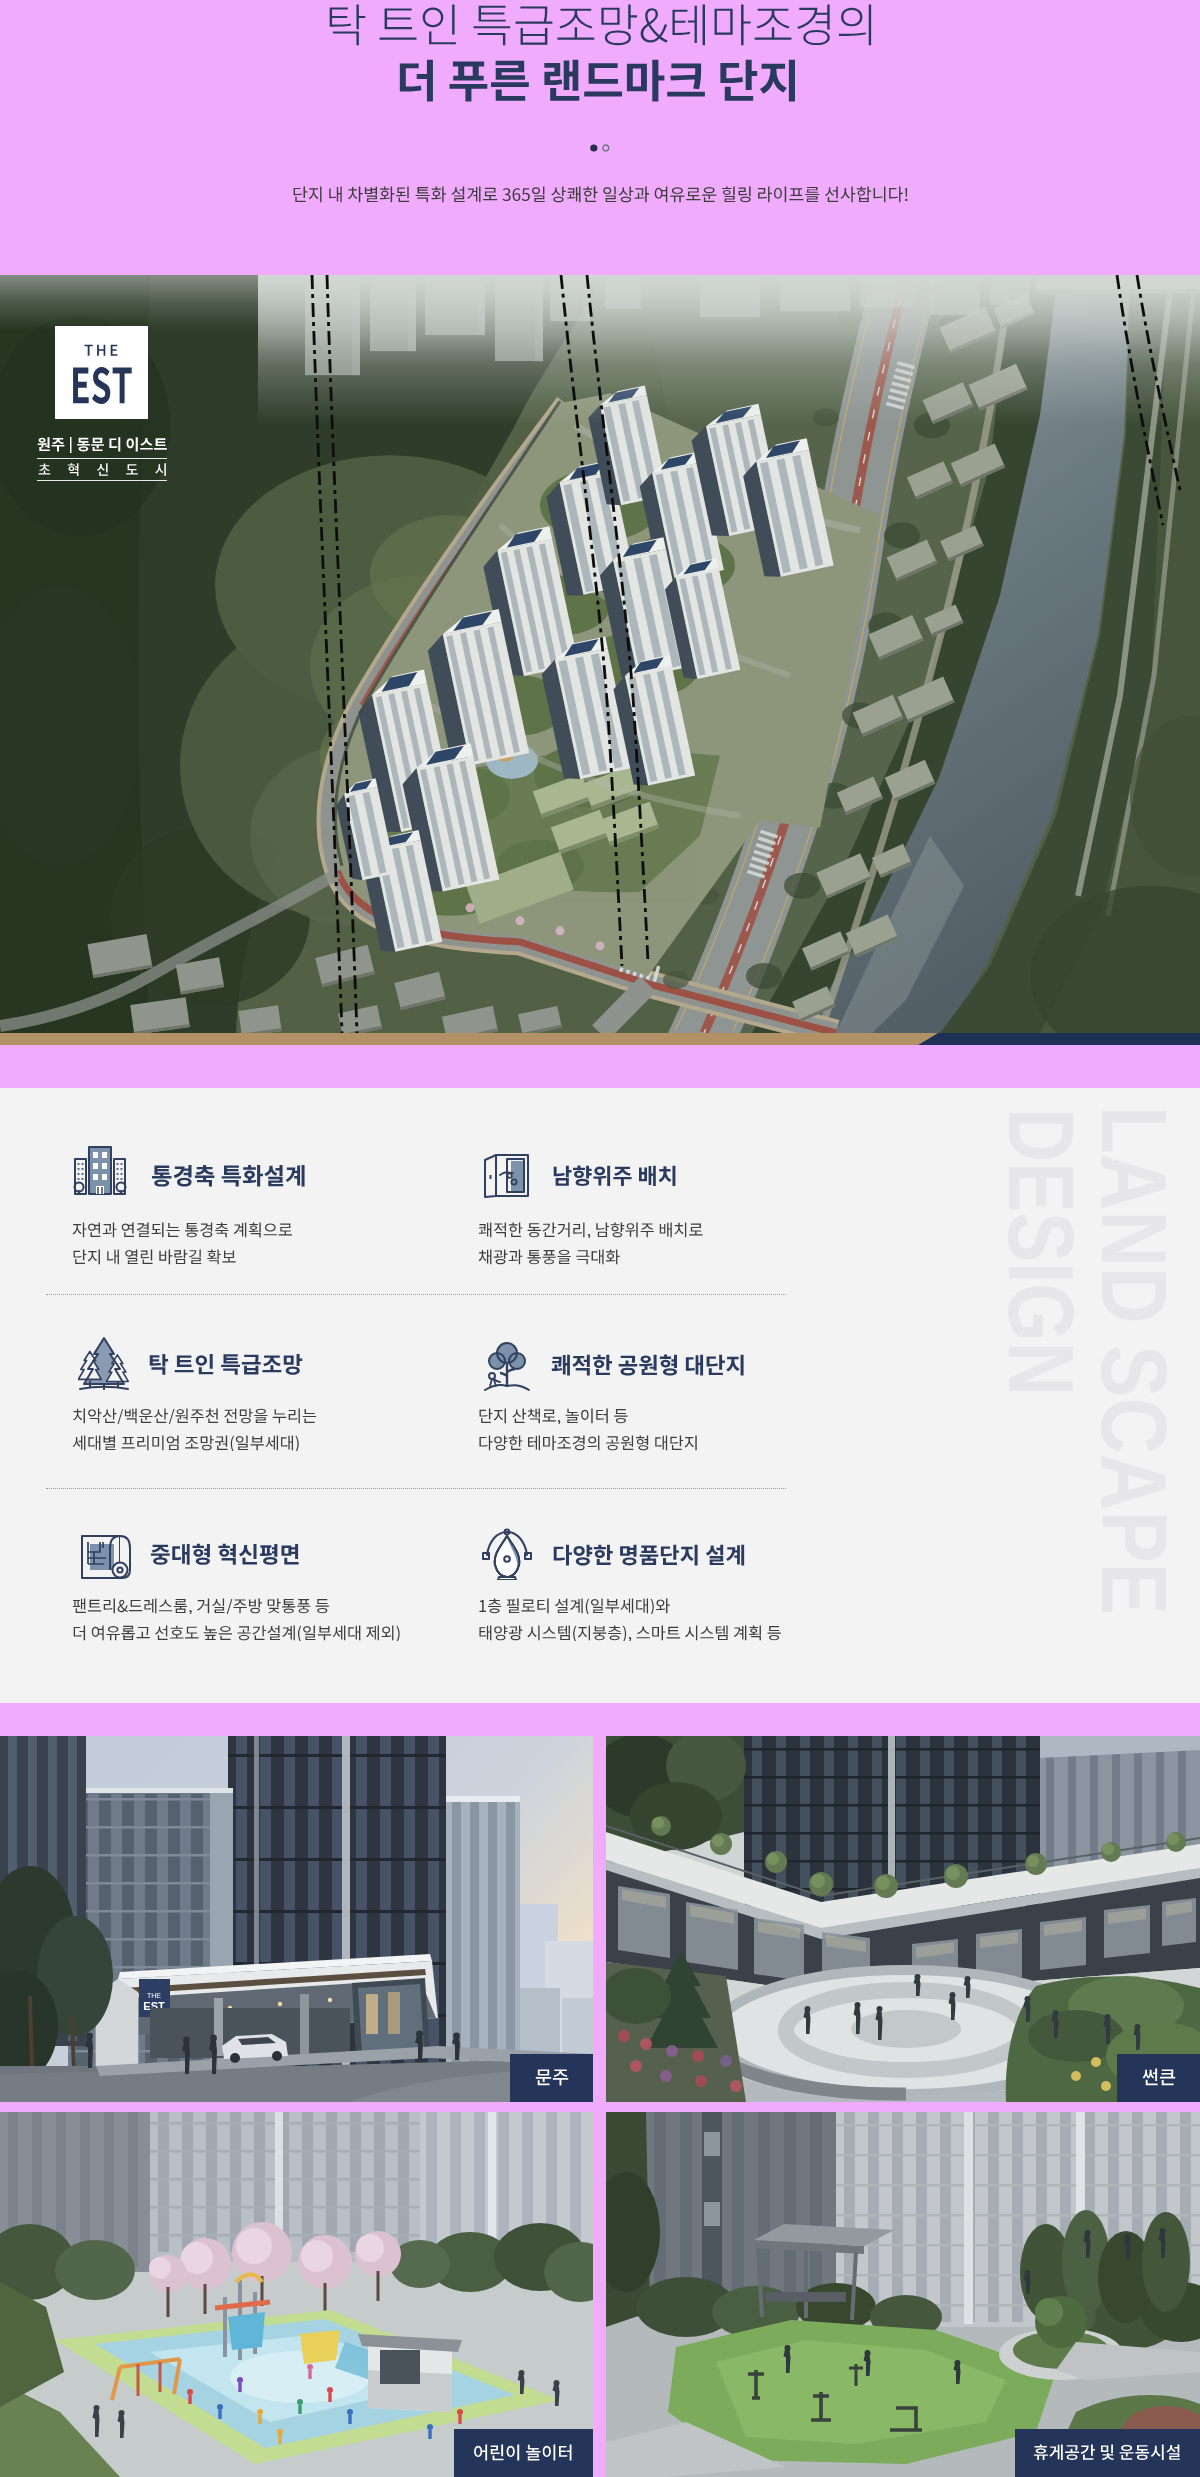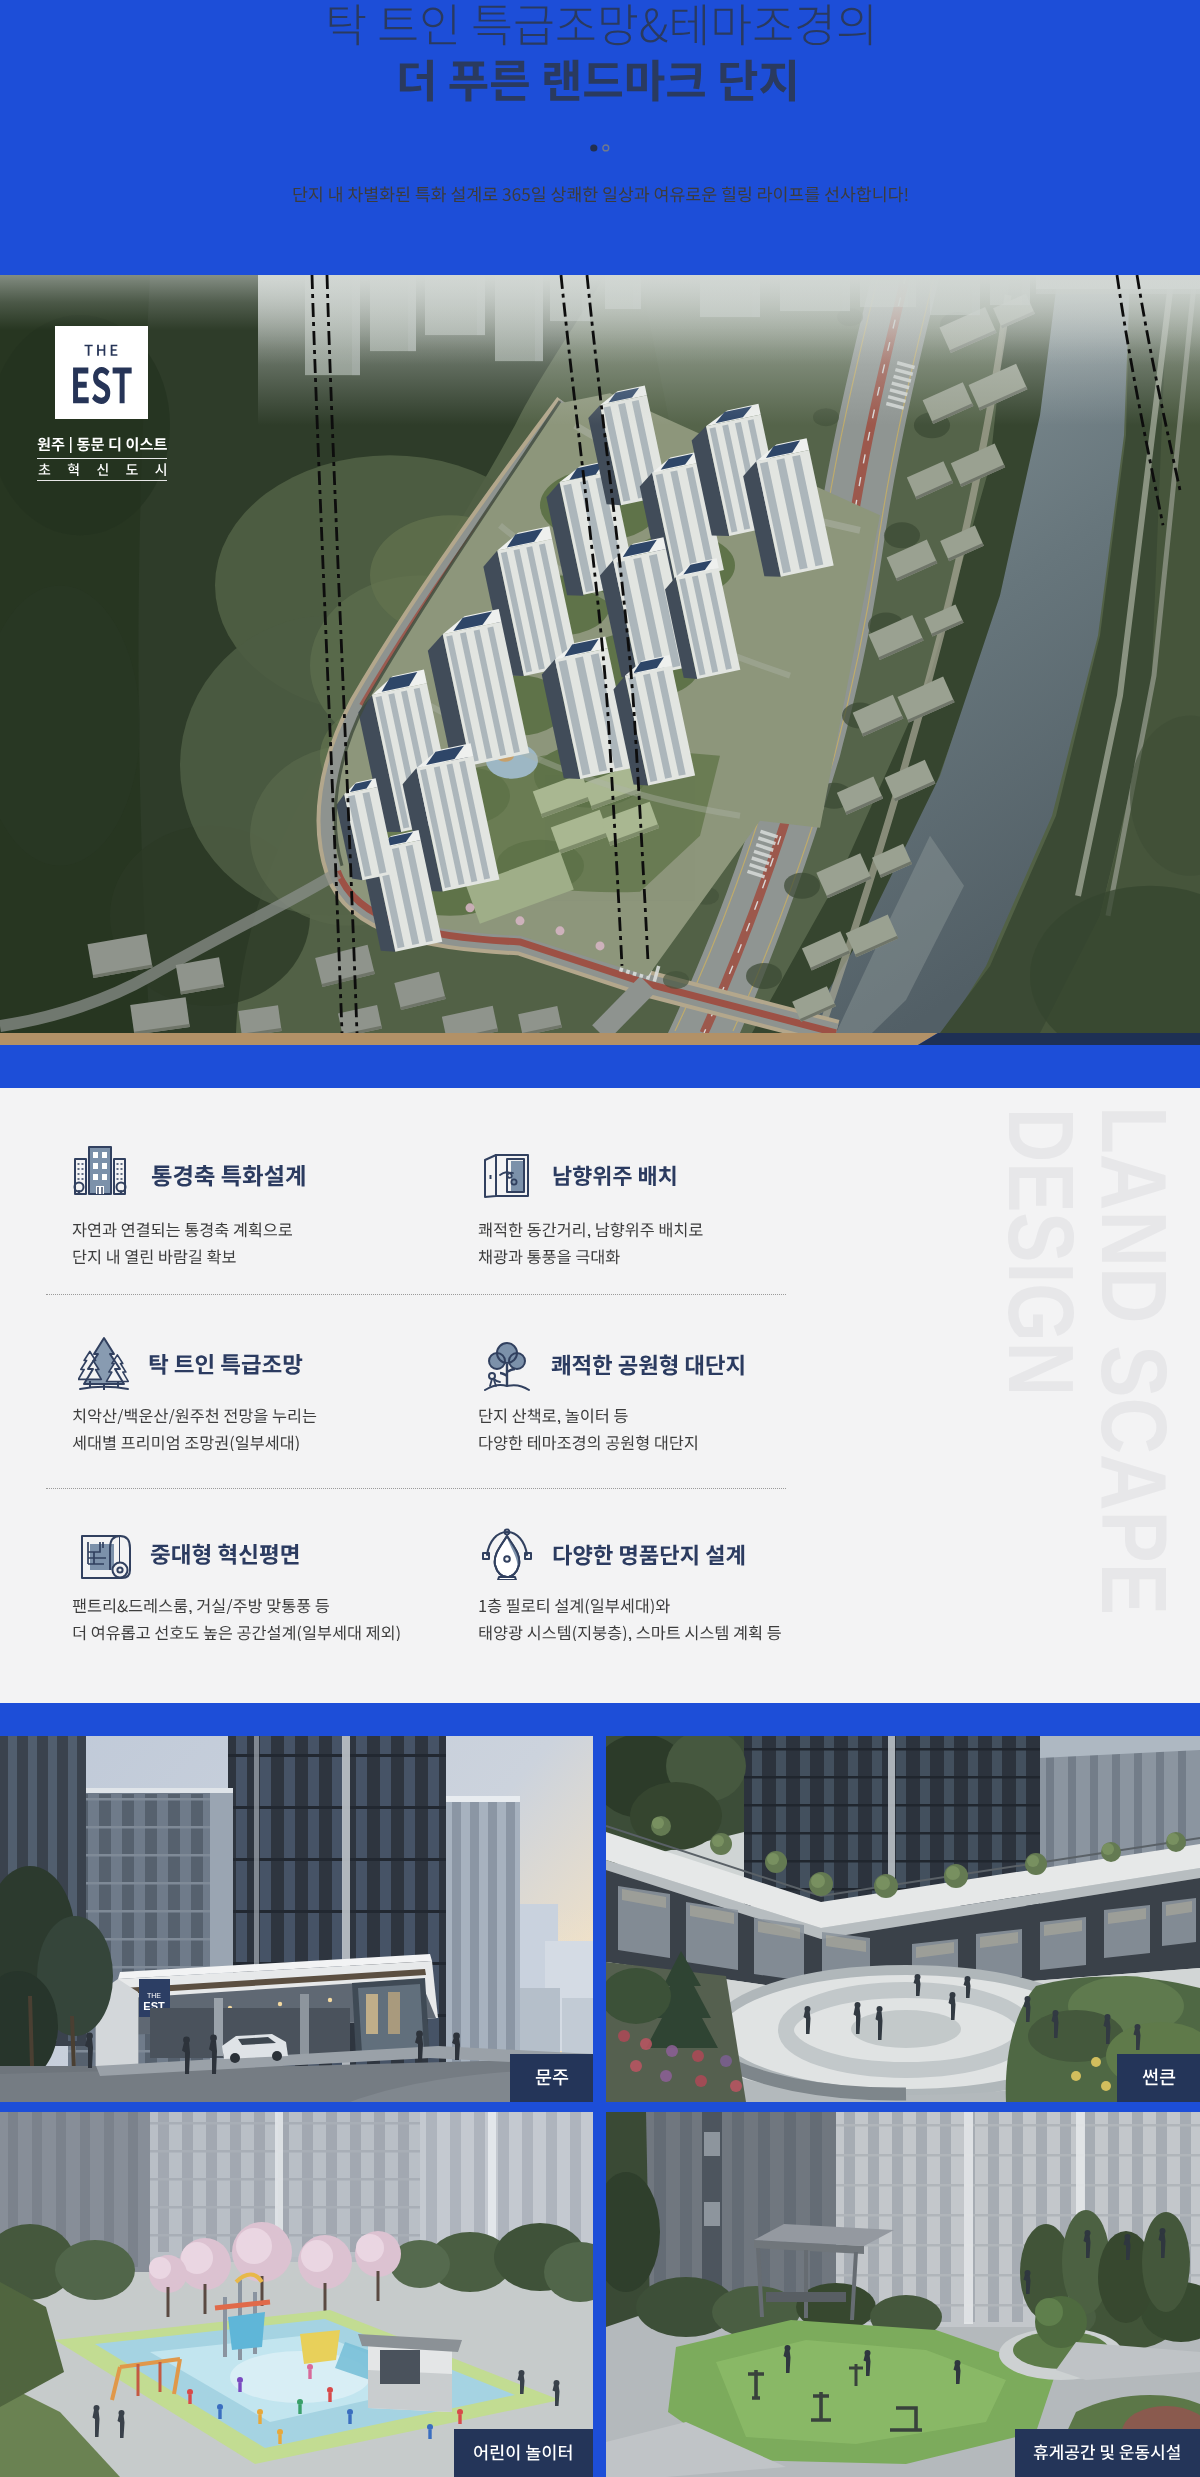--- a/index.html
+++ b/index.html
@@ -1,16 +1,16 @@
 <!DOCTYPE html>
 <html><head><meta charset="utf-8">
 <style>
 html,body{margin:0;padding:0;background:#fff;}
 body{font-family:"Liberation Sans", sans-serif;width:1200px;}
-#page{position:relative;width:1200px;height:2477px;overflow:hidden;background:#1d4ed8;}
+#page{position:relative;width:1200px;height:2477px;overflow:hidden;background:#f0abfc;}
 .abs{position:absolute;}
 </style></head><body>
 <div id="page">
 
 <svg style="position:absolute;left:325.0px;top:-0.5px" width="555.0" height="50.2" viewBox="0 0 555.0 50.2">
       <path transform="translate(0,42.0)" fill="#2a3a5f" d="M4.6 -17.4H7.5Q11.7 -17.4 14.8 -17.4Q17.9 -17.5 20.5 -17.8Q23.1 -18 25.8 -18.5L26.1 -16.5Q23.3 -16 20.6 -15.7Q18 -15.5 14.9 -15.4Q11.7 -15.3 7.5 -15.3H4.6ZM4.6 -34.6H22.8V-32.5H7V-16.4H4.6ZM6.2 -26.1H22.2V-24.1H6.2ZM31.4 -37.4H33.8V-12.8H31.4ZM33.1 -26.1H40.2V-24H33.1ZM7.8 -10.5H33.8V3.3H31.4V-8.5H7.8Z M59.5 -14.9H87V-12.8H59.5ZM54.6 -4.4H91.4V-2.3H54.6ZM59.5 -33.6H86.6V-31.5H62V-14.2H59.5ZM61.2 -24.5H85.7V-22.4H61.2Z M127.1 -37.4H129.5V-7.4H127.1ZM104 0.2H130.9V2.2H104ZM104 -10.5H106.4V0.7H104ZM107.9 -34.4Q110.9 -34.4 113.2 -33.2Q115.6 -31.9 116.9 -29.7Q118.3 -27.5 118.3 -24.6Q118.3 -21.7 116.9 -19.5Q115.6 -17.2 113.2 -16Q110.9 -14.7 107.9 -14.7Q105 -14.7 102.6 -16Q100.3 -17.2 99 -19.5Q97.6 -21.7 97.6 -24.6Q97.6 -27.5 99 -29.7Q100.3 -31.9 102.6 -33.2Q105 -34.4 107.9 -34.4ZM107.9 -32.3Q105.7 -32.3 103.9 -31.3Q102.1 -30.3 101 -28.5Q100 -26.8 100 -24.6Q100 -22.4 101 -20.6Q102.1 -18.9 103.9 -17.9Q105.7 -16.9 107.9 -16.9Q110.2 -16.9 112 -17.9Q113.9 -18.9 114.9 -20.6Q115.9 -22.4 115.9 -24.6Q115.9 -26.8 114.9 -28.5Q113.9 -30.3 112 -31.3Q110.2 -32.3 107.9 -32.3Z M148.5 -15.7H185.2V-13.7H148.5ZM152.6 -9H180.3V3.3H177.9V-6.9H152.6ZM153.6 -22.3H180.7V-20.4H153.6ZM153.6 -36.2H180.5V-34.2H156V-21.5H153.6ZM155.2 -29.4H179.4V-27.5H155.2Z M195.5 -14.1H197.9V-8.1H219.9V-14.1H222.4V2.7H195.5ZM197.9 -6V0.6H219.9V-6ZM195.3 -35.4H221.7V-33.4H195.3ZM190.5 -20.4H227.4V-18.3H190.5ZM219.9 -35.4H222.3V-32.6Q222.3 -30.2 222.1 -27Q222 -23.9 220.9 -19.6L218.6 -19.8Q219.6 -24 219.8 -27.1Q219.9 -30.2 219.9 -32.6Z M232.4 -4.4H269.3V-2.3H232.4ZM249.7 -14.7H252.1V-3.5H249.7ZM249.6 -32.4H251.7V-29.2Q251.7 -26.8 250.7 -24.6Q249.6 -22.4 247.9 -20.6Q246.2 -18.7 244 -17.3Q241.9 -15.9 239.7 -14.9Q237.5 -14 235.5 -13.5L234.4 -15.5Q236.1 -15.8 238.2 -16.7Q240.2 -17.5 242.2 -18.8Q244.3 -20.1 245.9 -21.7Q247.6 -23.3 248.6 -25.2Q249.6 -27.1 249.6 -29.2ZM250 -32.4H252.1V-29.2Q252.1 -27.1 253.1 -25.2Q254.1 -23.4 255.8 -21.7Q257.5 -20.1 259.5 -18.8Q261.5 -17.6 263.6 -16.7Q265.7 -15.9 267.4 -15.6L266.3 -13.6Q264.3 -14.1 262.1 -15Q259.8 -16 257.7 -17.4Q255.6 -18.8 253.8 -20.6Q252.1 -22.4 251.1 -24.6Q250 -26.8 250 -29.2ZM235.5 -33.3H266.2V-31.2H235.5Z M276.4 -34.2H294.6V-17.2H276.4ZM292.3 -32.2H278.7V-19.2H292.3ZM303.2 -37.4H305.7V-13.1H303.2ZM305 -26.7H312V-24.6H305ZM292.9 -11.5Q297 -11.5 299.9 -10.7Q302.9 -9.8 304.5 -8.2Q306 -6.5 306 -4.2Q306 -1.9 304.5 -0.2Q302.9 1.4 299.9 2.3Q297 3.2 292.9 3.2Q288.8 3.2 285.9 2.3Q282.9 1.4 281.4 -0.2Q279.8 -1.9 279.8 -4.2Q279.8 -6.5 281.4 -8.2Q282.9 -9.8 285.9 -10.7Q288.8 -11.5 292.9 -11.5ZM292.9 -9.5Q289.6 -9.5 287.2 -8.9Q284.8 -8.2 283.5 -7Q282.2 -5.8 282.2 -4.2Q282.2 -2.5 283.5 -1.3Q284.8 -0.1 287.2 0.5Q289.6 1.1 292.9 1.1Q296.2 1.1 298.6 0.5Q301 -0.1 302.3 -1.3Q303.7 -2.5 303.7 -4.2Q303.7 -5.8 302.3 -7Q301 -8.2 298.6 -8.9Q296.2 -9.5 292.9 -9.5Z M325.3 0.6Q322.6 0.6 320.4 -0.5Q318.2 -1.7 316.9 -3.7Q315.6 -5.7 315.6 -8.5Q315.6 -10.8 316.7 -12.7Q317.8 -14.5 319.5 -16Q321.2 -17.5 323.1 -18.8Q325 -20.1 326.7 -21.4Q328.5 -22.8 329.5 -24.3Q330.6 -25.7 330.6 -27.6Q330.6 -28.7 330.3 -29.6Q329.9 -30.6 329.2 -31.2Q328.4 -31.8 327.1 -31.8Q325 -31.8 323.7 -30.2Q322.5 -28.6 322.5 -26.4Q322.5 -23.9 323.6 -21.1Q324.8 -18.4 326.6 -15.6Q328.5 -12.8 330.8 -10.3Q333.1 -7.9 335.4 -6Q337.3 -4.4 339.1 -3.3Q341 -2.2 342.5 -1.7L341.7 0.6Q340 0 338 -1.1Q336 -2.3 333.8 -4.1Q331.3 -6.2 328.8 -8.9Q326.4 -11.7 324.4 -14.7Q322.5 -17.6 321.3 -20.6Q320.2 -23.7 320.2 -26.4Q320.2 -28.5 321 -30.2Q321.9 -31.9 323.5 -32.9Q325.1 -33.8 327.2 -33.8Q329.9 -33.8 331.5 -32.1Q333 -30.4 333 -27.7Q333 -25.6 331.9 -23.9Q330.8 -22.2 329.2 -20.8Q327.5 -19.3 325.6 -18Q323.7 -16.6 322.1 -15.2Q320.4 -13.8 319.3 -12.2Q318.3 -10.6 318.3 -8.6Q318.3 -6.5 319.3 -5Q320.3 -3.4 321.9 -2.5Q323.6 -1.7 325.6 -1.7Q327.8 -1.7 329.8 -2.8Q331.8 -4 333.5 -5.8Q335.6 -8.1 337.1 -11.1Q338.6 -14.1 339.5 -17.5H342.1Q341 -13.8 339.3 -10.5Q337.7 -7.1 335.4 -4.4Q333.4 -2.2 331 -0.8Q328.5 0.6 325.3 0.6Z M362.9 -21.6H370.8V-19.6H362.9ZM347.5 -9.1H350Q353.3 -9.1 355.8 -9.2Q358.3 -9.2 360.4 -9.5Q362.6 -9.8 364.8 -10.3L365.1 -8.2Q362.8 -7.7 360.6 -7.4Q358.4 -7.2 355.8 -7.1Q353.3 -7 350 -7H347.5ZM347.5 -32.3H362.5V-30.2H349.8V-8.5H347.5ZM349.1 -21.2H360.5V-19.2H349.1ZM377.6 -37.4H380V3.3H377.6ZM369.6 -36.3H371.9V1H369.6Z M389.6 -33.2H407.7V-7.3H389.6ZM405.3 -31.2H391.9V-9.4H405.3ZM416.1 -37.4H418.6V3.3H416.1ZM418 -20.6H425.7V-18.5H418Z M429.7 -4.4H466.5V-2.3H429.7ZM446.9 -14.7H449.3V-3.5H446.9ZM446.8 -32.4H448.9V-29.2Q448.9 -26.8 447.9 -24.6Q446.9 -22.4 445.1 -20.6Q443.4 -18.7 441.3 -17.3Q439.1 -15.9 436.9 -14.9Q434.7 -14 432.7 -13.5L431.7 -15.5Q433.4 -15.8 435.4 -16.7Q437.5 -17.5 439.5 -18.8Q441.5 -20.1 443.1 -21.7Q444.8 -23.3 445.8 -25.2Q446.8 -27.1 446.8 -29.2ZM447.2 -32.4H449.3V-29.2Q449.3 -27.1 450.3 -25.2Q451.3 -23.4 453 -21.7Q454.7 -20.1 456.7 -18.8Q458.7 -17.6 460.8 -16.7Q462.9 -15.9 464.6 -15.6L463.5 -13.6Q461.5 -14.1 459.3 -15Q457.1 -16 454.9 -17.4Q452.8 -18.8 451.1 -20.6Q449.3 -22.4 448.3 -24.6Q447.2 -26.8 447.2 -29.2ZM432.7 -33.3H463.4V-31.2H432.7Z M491 -29.3H502.7V-27.2H491ZM490.6 -20.8H502.5V-18.7H490.6ZM502.3 -37.4H504.7V-12.5H502.3ZM489.9 -34.2H492.5Q492.5 -29.1 490 -25Q487.6 -20.9 483.3 -17.8Q479 -14.8 473.3 -13L472.3 -15Q477.5 -16.6 481.5 -19.3Q485.4 -22 487.6 -25.5Q489.9 -29.1 489.9 -33.3ZM474.3 -34.2H491.5V-32.1H474.3ZM491.6 -12.1Q495.8 -12.1 498.7 -11.2Q501.7 -10.2 503.3 -8.6Q504.9 -6.9 504.9 -4.5Q504.9 -2.1 503.3 -0.4Q501.7 1.3 498.7 2.2Q495.8 3.1 491.6 3.1Q487.5 3.1 484.6 2.2Q481.6 1.3 480 -0.4Q478.3 -2.1 478.3 -4.5Q478.3 -6.9 480 -8.6Q481.6 -10.2 484.6 -11.2Q487.5 -12.1 491.6 -12.1ZM491.6 -10Q488.4 -10 485.9 -9.4Q483.5 -8.7 482.1 -7.4Q480.7 -6.2 480.7 -4.5Q480.7 -2.8 482.1 -1.6Q483.5 -0.3 485.9 0.4Q488.4 1.1 491.6 1.1Q494.9 1.1 497.4 0.4Q499.8 -0.3 501.1 -1.6Q502.5 -2.8 502.5 -4.5Q502.5 -6.2 501.1 -7.4Q499.8 -8.7 497.4 -9.4Q494.9 -10 491.6 -10Z M526.8 -34.3Q530 -34.3 532.4 -33.1Q534.8 -32 536.1 -29.9Q537.5 -27.8 537.5 -25Q537.5 -22.2 536.1 -20.1Q534.8 -18 532.4 -16.8Q530 -15.7 526.8 -15.7Q523.7 -15.7 521.2 -16.8Q518.8 -18 517.5 -20.1Q516.1 -22.2 516.1 -25Q516.1 -27.8 517.5 -29.9Q518.8 -32 521.2 -33.1Q523.7 -34.3 526.8 -34.3ZM526.8 -32.1Q524.4 -32.1 522.5 -31.2Q520.6 -30.3 519.5 -28.7Q518.5 -27.1 518.5 -25Q518.5 -22.9 519.5 -21.3Q520.6 -19.7 522.5 -18.7Q524.4 -17.8 526.8 -17.8Q529.3 -17.8 531.1 -18.7Q533 -19.7 534 -21.3Q535.1 -22.9 535.1 -25Q535.1 -27.1 534 -28.7Q533 -30.3 531.1 -31.2Q529.3 -32.1 526.8 -32.1ZM543.8 -37.4H546.2V3.3H543.8ZM514.2 -6 513.8 -8.2Q517.6 -8.2 522.2 -8.3Q526.7 -8.3 531.5 -8.6Q536.4 -8.9 540.9 -9.6L541.1 -7.8Q536.4 -6.9 531.6 -6.5Q526.8 -6.2 522.4 -6.1Q517.9 -6 514.2 -6Z"></path>
     </svg>
 
 <svg style="position:absolute;left:396.0px;top:55.5px" width="406.0" height="49.6" viewBox="0 0 406.0 49.6">
       <path transform="translate(0,41.5)" fill="#2a3a5f" d="M3.8 -10.9H7.2Q10.9 -10.9 13.9 -11Q16.8 -11.1 19.5 -11.3Q22.1 -11.6 24.8 -12.1L25.4 -7.2Q22.6 -6.7 19.9 -6.4Q17.1 -6.2 14.1 -6.1Q11 -6 7.2 -6H3.8ZM3.8 -34.1H22.7V-29.3H9.8V-9H3.8ZM30.9 -37.8H36.9V4.1H30.9ZM20.7 -23.4H33.4V-18.5H20.7Z M56.9 -35.9H88.1V-31.1H56.9ZM57.2 -21.7H87.7V-17H57.2ZM62.2 -32H68.2V-19.2H62.2ZM76.7 -32H82.7V-19.2H76.7ZM53.5 -13.5H91.3V-8.7H53.5ZM69.4 -11.4H75.4V4H69.4Z M95 -15.2H132.8V-10.4H95ZM99.7 -1.5H129.2V3.3H99.7ZM99.7 -8.1H105.7V0.6H99.7ZM99.6 -36.8H128.2V-25.2H105.6V-20.9H99.7V-29.4H122.3V-32.3H99.6ZM99.7 -22.3H129V-17.8H99.7Z M176.6 -37.8H182.3V-6.8H176.6ZM171.6 -25.9H178.2V-21.1H171.6ZM167.7 -37H173.3V-7.6H167.7ZM154.2 -1.5H183.3V3.3H154.2ZM154.2 -9.6H160.2V0.3H154.2ZM148.4 -17.2H151.3Q154.3 -17.2 156.7 -17.2Q159.1 -17.3 161.3 -17.5Q163.5 -17.7 165.7 -18.1L166.2 -13.4Q163.9 -13 161.6 -12.8Q159.4 -12.6 156.9 -12.5Q154.3 -12.4 151.3 -12.4H148.4ZM148.3 -34.4H164.2V-21.3H154.2V-14.5H148.4V-25.7H158.4V-29.7H148.3Z M192.6 -18.5H222V-13.7H192.6ZM188.2 -5.9H226V-1H188.2ZM192.6 -34.3H221.6V-29.5H198.6V-16.5H192.6Z M230.9 -33.8H250.9V-6.2H230.9ZM245 -29.1H236.8V-10.9H245ZM256.3 -37.7H262.4V4H256.3ZM261.1 -22H268.4V-17.1H261.1Z M275.4 -34.1H301.7V-29.3H275.4ZM271.2 -5.8H308.9V-0.9H271.2ZM299.2 -34.1H305.1V-29.3Q305.1 -26.2 305 -23.1Q304.9 -20.1 304.5 -16.5Q304.1 -12.9 303.1 -8.3L297.2 -8.9Q298.2 -13.1 298.6 -16.6Q299 -20.1 299.1 -23.2Q299.2 -26.3 299.2 -29.3ZM300.4 -22.7V-18.3L274.9 -17L274.2 -21.8Z M349.7 -37.7H355.7V-7.6H349.7ZM354 -26.4H361.2V-21.5H354ZM324.4 -19.2H327.9Q332.4 -19.2 335.6 -19.3Q338.9 -19.4 341.4 -19.7Q344 -20 346.4 -20.5L347 -15.8Q344.5 -15.2 341.8 -14.9Q339.2 -14.6 335.9 -14.5Q332.5 -14.4 327.9 -14.4H324.4ZM324.4 -34.5H343.1V-29.7H330.4V-16.7H324.4ZM328.8 -1.5H357.2V3.3H328.8ZM328.8 -10.8H334.8V0.9H328.8Z M374.4 -31.2H379.2V-26.5Q379.2 -22.9 378.4 -19.4Q377.7 -15.9 376.2 -12.9Q374.8 -9.8 372.5 -7.5Q370.3 -5.2 367.4 -3.8L364 -8.6Q366.6 -9.8 368.6 -11.7Q370.5 -13.6 371.8 -16.1Q373.1 -18.5 373.7 -21.2Q374.4 -23.8 374.4 -26.5ZM375.7 -31.2H380.5V-26.5Q380.5 -24 381.1 -21.4Q381.7 -18.9 383 -16.6Q384.3 -14.3 386.2 -12.5Q388.1 -10.7 390.8 -9.6L387.5 -4.9Q384.5 -6.2 382.3 -8.4Q380.1 -10.6 378.6 -13.5Q377.2 -16.4 376.4 -19.7Q375.7 -23 375.7 -26.5ZM365.6 -33.8H389.1V-28.8H365.6ZM392.9 -37.7H399V4H392.9Z"></path>

